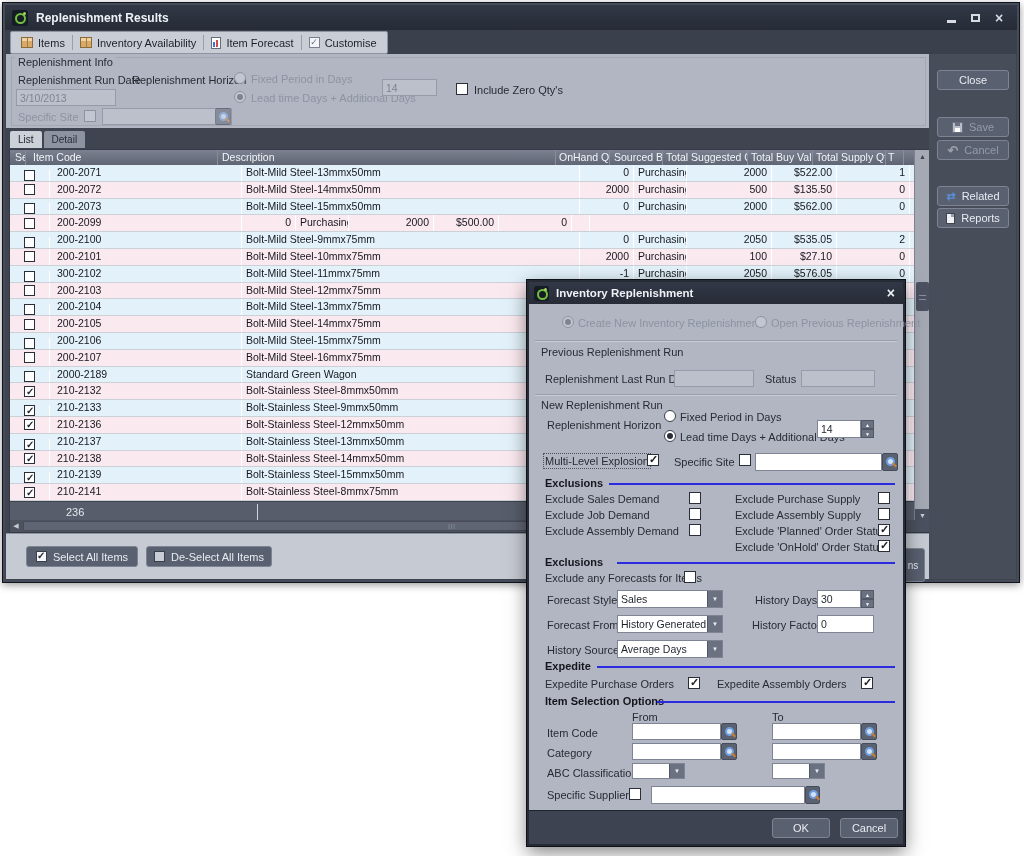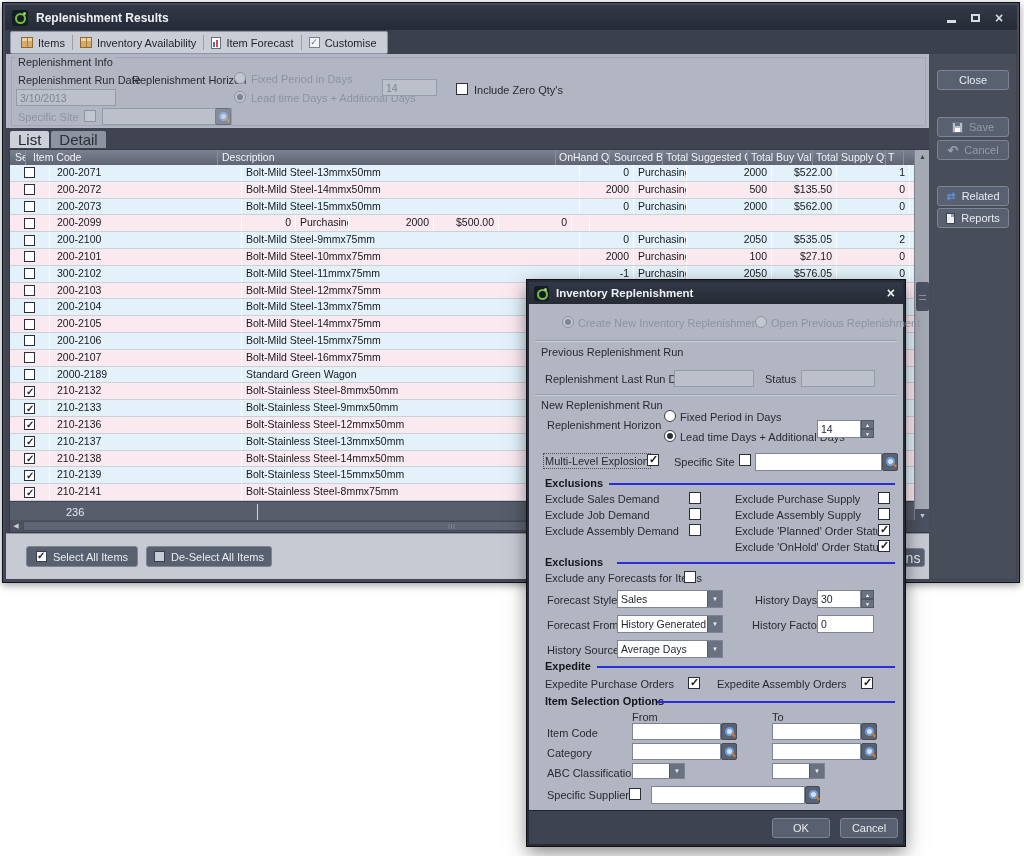--- a/index.html
+++ b/index.html
@@ -51,31 +51,31 @@
   .rd.dim{border-color:#8d93a0;background:#c2c6d0;}
   .rd.dim.on::before{background:#7d8390;}
   .mag{display:inline-block;width:16px;height:17px;background:#5a6170;border:1px solid #454b58;border-radius:2px;position:relative;box-sizing:border-box;}
   .mag.abs{position:absolute;}
   .mag::before{content:"";position:absolute;left:3px;top:3px;width:5px;height:5px;border:2px solid #6f9fe0;border-radius:50%;background:#cfe2f8;}
   .mag::after{content:"";position:absolute;left:9px;top:10px;width:5px;height:2px;background:#d08030;transform:rotate(45deg);}
   .mag.dim{opacity:.55;}
 
   
   .list-tabs{position:absolute;left:3px;top:125px;width:925px;height:20px;background:#3f4450;display:flex;align-items:flex-end;padding-left:4px;box-sizing:border-box;}
-  .ltab{height:17px;padding:0 8px;font-size:15px;line-height:17px;border-radius:2px 2px 0 0;}
+  .ltab{height:17px;padding:0 8px;font-size:10px;line-height:17px;border-radius:2px 2px 0 0;}
   .ltab.active{background:#ccd0d8;color:#22252c;}
   .ltab.inactive{background:#8d93a0;color:#2a2e36;margin-left:2px;}
 
   
   .grid-wrap{position:absolute;left:6px;top:146px;width:922px;height:384px;background:#a8adb8;border:1px solid #353a46;box-sizing:border-box;}
   .ghead{position:absolute;left:0;top:0;right:0;height:15px;background:linear-gradient(#7b8190,#5f6573);display:flex;}
   .hc{font-size:10.5px;color:#f2f4f8;line-height:15px;box-sizing:border-box;border-right:1px solid #878d9a;overflow:hidden;white-space:nowrap;}
   .grows{position:absolute;left:0;top:15px;right:0;height:336px;overflow:hidden;}
   .grow{display:flex;height:16.8px;box-sizing:border-box;border-bottom:1px solid #ccd1d8;}
-  .grow.blue{background:#e2f1fa;}
+  .grow.blue{background:#e2f1fa;align-items:flex-end;}
   .grow.pink{background:#fbe9f0;}
   .gc{font-size:10.5px;color:#16181e;line-height:15.8px;box-sizing:border-box;border-right:1px solid #ffffff;overflow:hidden;white-space:nowrap;}
   .c-sel{width:40px;display:flex;align-items:center;justify-content:center;}
   .c-code{width:192px;padding-left:7px;}
   .c-desc{width:338px;padding-left:4px;}
   .c-onhand{width:54px;}
   .c-sourced{width:53px;padding-left:4px;}
   .c-sugg{width:85px;}
   .c-buy{width:65px;}
   .c-supply{width:73px;}
@@ -493,21 +493,21 @@
 
     <div class="bottom-bar">
       <div class="btn" style="left:20px;top:12px;width:112px;height:21px;">
         <span class="cbic checked"></span>
         <span>Select All Items</span>
       </div>
       <div class="btn" style="left:140px;top:12px;width:126px;height:21px;">
         <span class="cbic empty"></span>
         <span>De-Select All Items</span>
       </div>
-      <div class="btn" style="left:895px;top:14px;width:24px;height:19px;font-size:14px;">ns</div>
+      <div class="btn" style="left:895px;top:14px;width:24px;height:34px;font-size:10px;">ns</div>
     </div>
 
     <div class="right-panel">
       <div class="btn" style="left:8px;top:16px;width:72px;height:20px;">
         <span>Close</span>
       </div>
       <div class="btn dis" style="left:8px;top:63px;width:72px;height:20px;">
         <span class="floppy-icon"></span>
         <span>Save</span>
       </div>

